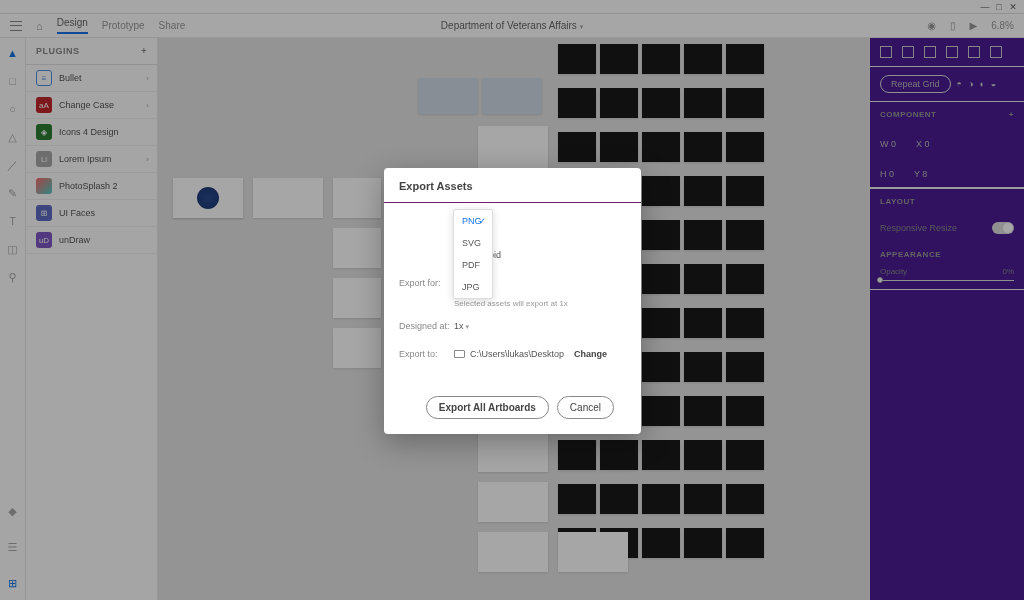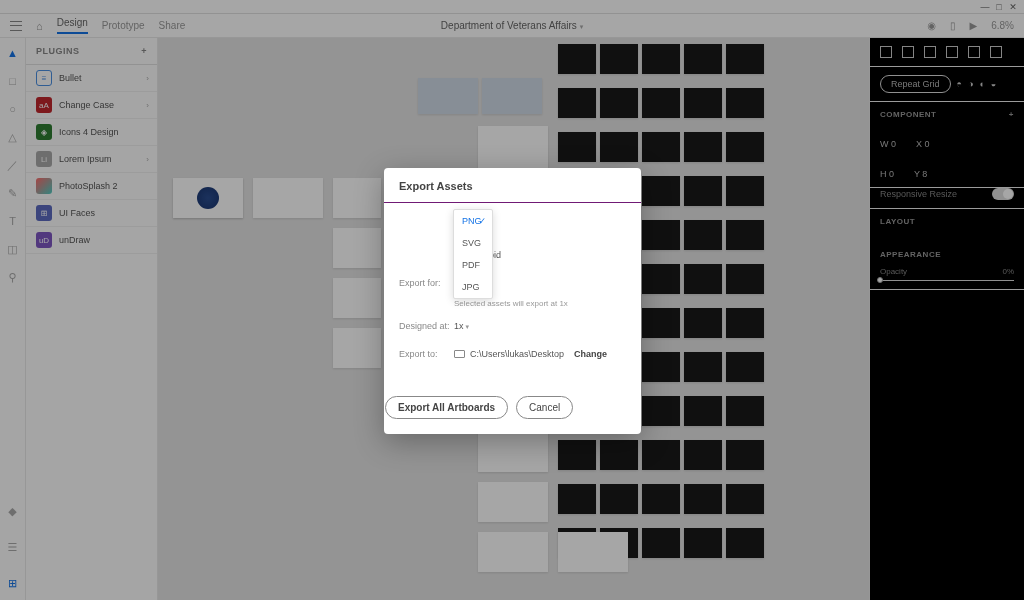--- a/index.html
+++ b/index.html
@@ -16,21 +16,21 @@
 .main{display:flex;height:562px}
 .ltools{width:26px;background:#fdfdfd;border-right:1px solid #e8e8e8;display:flex;flex-direction:column;align-items:center;padding-top:8px;gap:14px}
 .ltools div{width:14px;height:14px;display:flex;align-items:center;justify-content:center;font-size:11px;color:#aaa}
 .plugins{width:132px;background:#fdfdfd;border-right:1px solid #e8e8e8;font-size:9px}
 .plugins-hdr{padding:8px 10px;display:flex;justify-content:space-between;align-items:center;color:#888;font-weight:600;letter-spacing:0.5px}
 .plugin-item{padding:5px 10px;display:flex;align-items:center;gap:7px;color:#555;border-bottom:1px solid #f0f0f0;position:relative}
 .plugin-item.first{border-top:1px solid #e0e0e0}
 .picon{width:16px;height:16px;border-radius:3px;display:flex;align-items:center;justify-content:center;font-size:8px;color:#fff;flex-shrink:0}
 .chev{position:absolute;right:8px;font-size:8px;color:#aaa}
 .canvas{flex:1;background:#e3e3e3;position:relative;overflow:hidden}
-.rpanel{width:155px;background:#000000;border-left:1px solid #e8e8e8;font-size:9px;color:#888}
+.rpanel{width:155px;background:#4c1d95;border-left:1px solid #e8e8e8;font-size:9px;color:#888}
 .rsect{padding:8px 10px;border-bottom:1px solid #eee}
 .rtitle{font-size:8px;letter-spacing:0.5px;color:#999;font-weight:600;margin-bottom:8px}
 .ralign{display:flex;gap:10px;padding:8px 10px;border-bottom:1px solid #eee}
 .ralign span{width:12px;height:12px;border:1px solid #ccc}
 .rbtn{border:1px solid #ddd;border-radius:10px;padding:3px 10px;font-size:9px;display:inline-block;color:#bbb}
 .rrow{display:flex;gap:20px;margin-top:20px}
 .rrow span{color:#bbb}
 .rlay{padding:8px 10px;border-top:1px solid #eee;display:flex;justify-content:space-between;align-items:center}
 .toggle{width:22px;height:12px;background:#ddd;border-radius:6px;position:relative}
 .toggle::after{content:'';position:absolute;right:1px;top:1px;width:10px;height:10px;background:#fff;border-radius:50%}
@@ -39,21 +39,21 @@
 .ab.dark{background:#1a1a1a}
 .modal-bg{position:absolute;inset:0;background:rgba(0,0,0,0.35);z-index:100}
 .modal{position:absolute;left:384px;top:168px;width:257px;background:#fff;border-radius:4px;box-shadow:0 8px 30px rgba(0,0,0,0.3);z-index:101;font-size:10px;color:#666}
 .modal-hdr{padding:12px 15px 10px;font-size:11px;font-weight:600;color:#444;border-bottom:1px solid #701a75}
 .modal-body{padding:12px 15px}
 .mrow{display:flex;align-items:center;margin-bottom:12px;min-height:16px}
 .mlbl{width:55px;color:#888;font-size:9px}
 .mval{font-size:9px;color:#555}
 .radio{width:10px;height:10px;border:1px solid #888;border-radius:50%;margin-right:6px;display:inline-block;vertical-align:middle}
 .note{font-size:8px;color:#999;margin-left:55px;margin-bottom:10px;margin-top:-4px}
-.mbtns{padding:10px 1px 15px;display:flex;justify-content:flex-start;gap:8px}
+.mbtns{padding:10px 27px 15px;display:flex;justify-content:flex-end;gap:8px}
 .btn{border:1px solid #888;border-radius:12px;padding:5px 12px;font-size:10px;background:#fff;color:#444}
 .btn.primary{font-weight:600}
 .dropdown{position:absolute;left:453px;top:209px;width:40px;background:#fff;border:1px solid #ddd;border-radius:2px;box-shadow:0 2px 8px rgba(0,0,0,0.15);z-index:102;font-size:9px}
 .dd-item{padding:6px 8px;color:#555;position:relative}
 .dd-item.sel{color:#1473e6}
 .dd-item.sel::after{content:'✓';position:absolute;right:6px;color:#1473e6}
 .folder{width:11px;height:8px;border:1px solid #888;border-radius:1px;display:inline-block;margin-right:5px;position:relative}
 .change{font-size:9px;font-weight:600;color:#444;margin-left:10px}
 .dsel{font-size:9px;color:#555}
 .dsel::after{content:' ▾';font-size:7px;color:#999}
@@ -250,28 +250,28 @@
       </div>
       <div class="rrow">
         <span>W  0</span>
         <span>X  0</span>
       </div>
       <div class="rrow">
         <span>H  0</span>
         <span>Y  8</span>
       </div>
     </div>
+    <div class="rlay">
+      <div>
+        <div class="rtitle">LAYOUT</div>
+      </div>
+    </div>
     <div class="rlay" style="border-top:none;padding-top:0">
       <span>Responsive Resize</span>
       <div class="toggle"></div>
-    </div>
-    <div class="rlay">
-      <div>
-        <div class="rtitle">LAYOUT</div>
-      </div>
     </div>
     <div class="rsect">
       <div class="rtitle">APPEARANCE</div>
       <div style="display:flex;justify-content:space-between;font-size:8px">
         <span>Opacity</span>
         <span>0%</span>
       </div>
       <div style="height:1px;background:#ddd;margin-top:4px;position:relative">
         <div style="width:6px;height:6px;border:1px solid #aaa;border-radius:50%;background:#fff;position:absolute;left:-3px;top:-3px"></div>
       </div>

